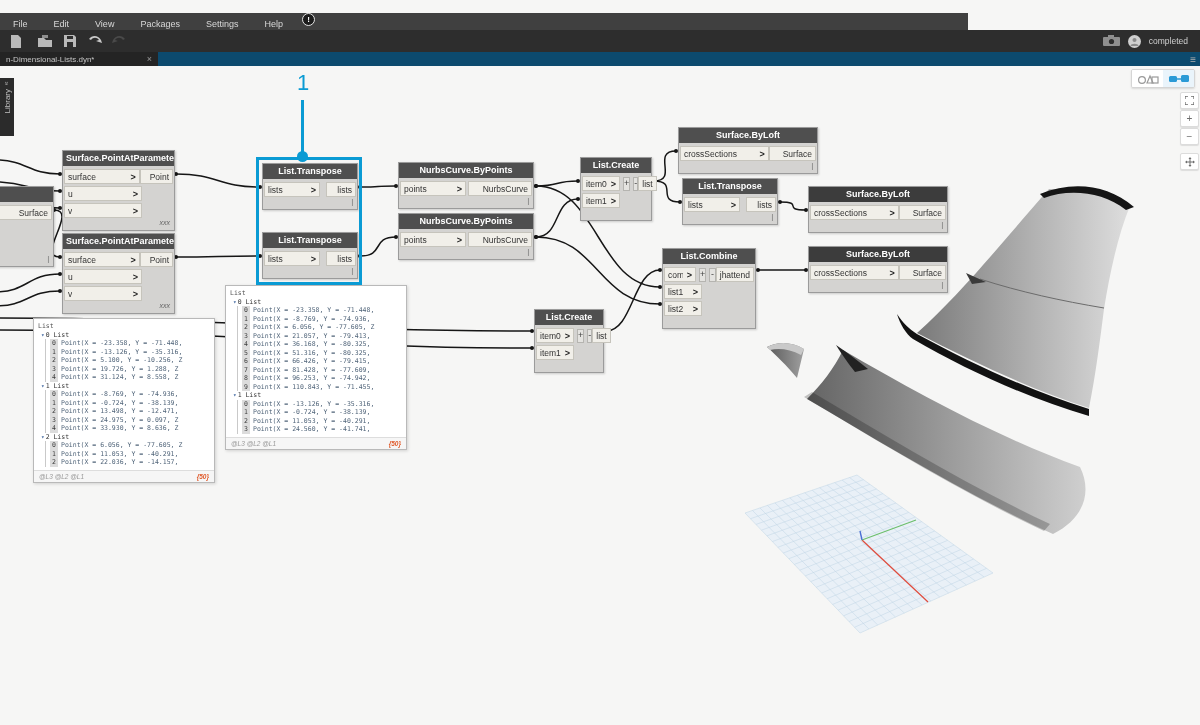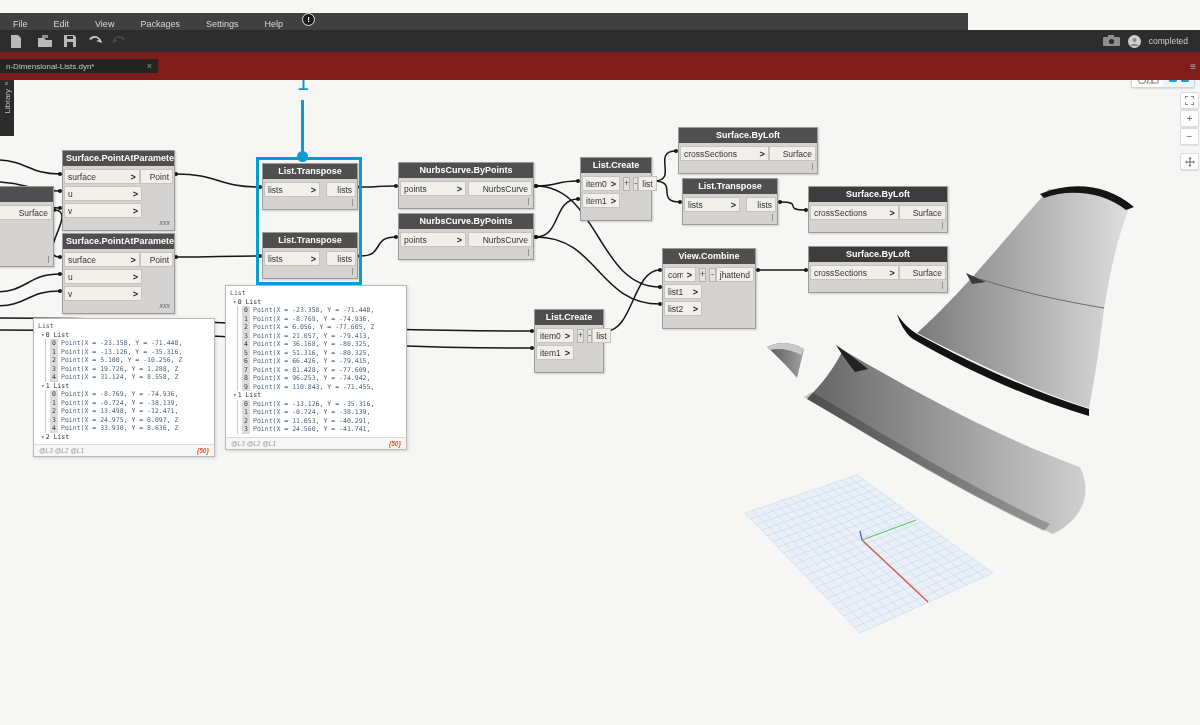--- a/index.html
+++ b/index.html
@@ -18,21 +18,21 @@
   .menu-item{padding:0 13px;font-size:9px;color:#d8d8d8;line-height:17px;}
   #notif-icon{width:11px;height:11px;border-radius:50%;border:1px solid #e6e6e6;color:#fff;
               font:bold 8px/11px "Liberation Sans",sans-serif;text-align:center;margin-left:6px;background:#1c1c1c;}
   #toolbar{position:absolute;left:0;top:30px;width:1200px;height:22px;background:#2d2d2d;
            display:flex;align-items:center;z-index:60;}
   .tool-ico{margin-left:10px;display:inline-flex;}
   #toolbar-right{margin-left:auto;display:flex;align-items:center;gap:8px;padding-right:12px;}
   #avatar{width:13px;height:13px;border-radius:50%;background:#cfcfcf;display:inline-flex;
           align-items:center;justify-content:center;}
   #username{font-size:8.5px;color:#d0d0d0;}
-  #tabbar{position:absolute;left:0;top:52px;width:1200px;height:28px;background:#7f1d1d;
+  #tabbar{position:absolute;left:0;top:52px;width:1200px;height:14px;background:#0c4a6e;
           display:flex;align-items:center;z-index:60;}
   #tab-active{width:158px;height:14px;background:#242424;color:#c6c6c6;font-size:8px;
               display:flex;align-items:center;padding:0 6px;box-sizing:border-box;}
   #tab-label{white-space:nowrap;overflow:hidden;}
   #tab-close{margin-left:auto;color:#999;font-size:9px;}
   #tab-overflow{margin-left:auto;color:#b0b0b0;font-size:10px;padding-right:4px;}
   #bottombar{position:absolute;left:0;top:697px;width:1200px;height:28px;z-index:60;
              background:linear-gradient(#262626,#191919);display:flex;align-items:center;}
   #run-mode{margin-left:8px;width:76px;height:19px;background:#2e2e2e;border:1px solid #555;
             color:#e2e2e2;font-size:9px;display:flex;align-items:center;padding:0 6px;box-sizing:border-box;}
@@ -251,20 +251,25 @@
         </div>
         <div class="grp"><span class="tri">▾</span>1 List</div>
         <div class="items">
           <div class="item"><span class="badge">0</span>Point(X = -8.769, Y = -74.936,</div>
           <div class="item"><span class="badge">1</span>Point(X = -0.724, Y = -38.139,</div>
           <div class="item"><span class="badge">2</span>Point(X = 13.498, Y = -12.471,</div>
           <div class="item"><span class="badge">3</span>Point(X = 24.975, Y = 0.097, Z</div>
           <div class="item"><span class="badge">4</span>Point(X = 33.930, Y = 8.636, Z</div>
         </div>
         <div class="grp"><span class="tri">▾</span>2 List</div>
+        <div class="items">
+          <div class="item"><span class="badge">0</span>Point(X = 6.056, Y = -77.605, Z</div>
+          <div class="item"><span class="badge">1</span>Point(X = 11.053, Y = -40.291,</div>
+          <div class="item"><span class="badge">2</span>Point(X = 22.036, Y = -14.157,</div>
+        </div>
         <div class="bubble-footer">
           <span>@L3 @L2 @L1</span>
           <span class="count">{50}</span>
         </div>
       </div>
       <div class="bubble" style="left: 225px; top: 285px;">
         <div class="root">List</div>
         <div class="grp"><span class="tri">▾</span>0 List</div>
         <div class="items">
           <div class="item"><span class="badge">0</span>Point(X = -23.358, Y = -71.448,</div>
@@ -459,21 +464,21 @@
             <div class="port-in" style="width: 82px;">
               <span class="pname">crossSections</span>
               <span class="chev">&gt;</span>
             </div>
             <div class="port-out" style="width: 40px; justify-content: flex-end;">Surface</div>
           </div>
         </div>
         <div class="node-lacing">|</div>
       </div>
       <div class="node" style="left: 662px; top: 248px; width: 94px;">
-        <div class="node-header">View.Combine</div>
+        <div class="node-header">List.Combine</div>
         <div class="node-body">
           <div class="node-row">
             <div class="port-in" style="width: 24px;">
               <span class="pname">comb</span>
               <span class="chev">&gt;</span>
             </div>
             <div class="port-btn">+</div>
             <div class="port-btn">-</div>
             <div class="port-out" style="width: 42px; justify-content: flex-end;">jhattend</div>
           </div>

